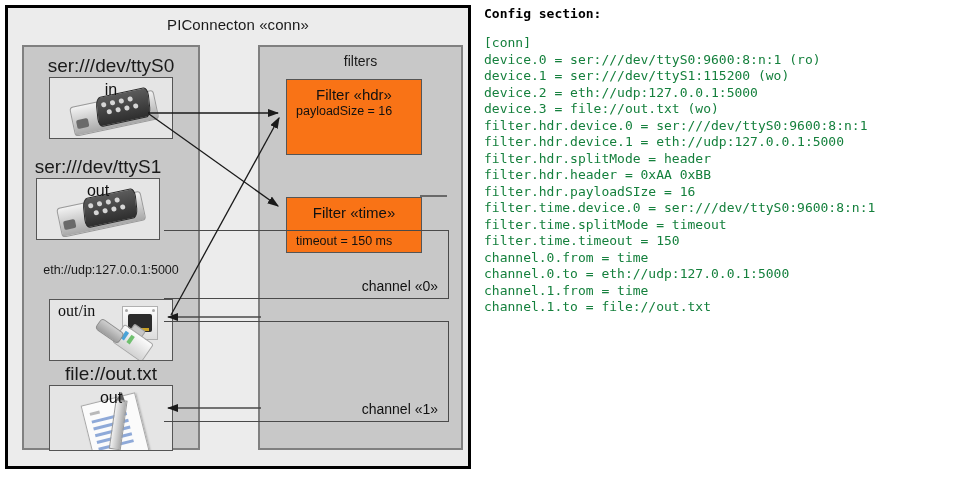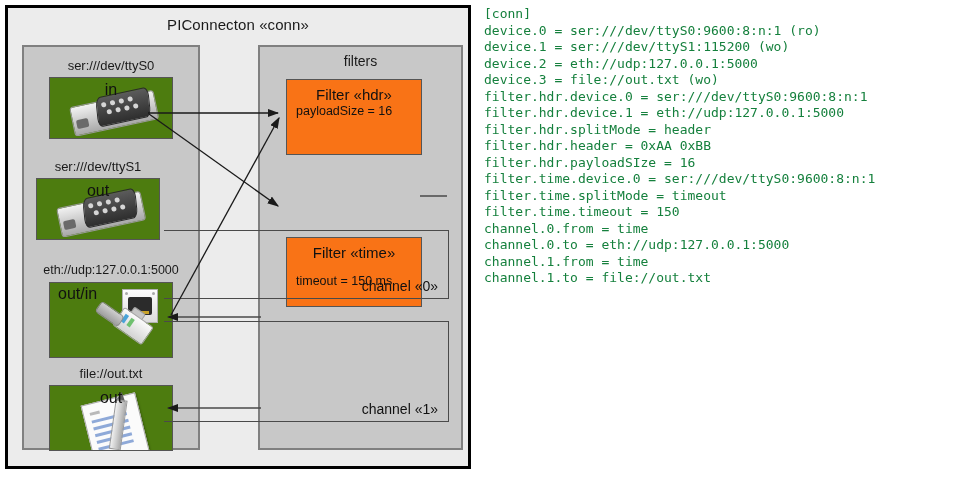--- a/index.html
+++ b/index.html
@@ -55,28 +55,28 @@
   }
 
   #left-panel  { left: 14px;  top: 37px; width: 178px; height: 405px; }
   #filters-panel { left: 250px; top: 37px; width: 205px; height: 405px; }
 
   
   .device-group { position: absolute; }
   .device-label {
     width: 100%;
     text-align: center;
-    font-size: 13px;
+    font-size: 19px;
     color: #1a1a1a;
     line-height: 17px;
     white-space: nowrap;
   }
   .device-box {
     box-sizing: border-box;
-    background: #4d7c0f;
+    background: #e5e5e5;
     border: 1.5px solid #555555;
     position: relative;
     overflow: hidden;
   }
   .device-io {
     position: absolute;
     font-size: 16px;
     color: #111111;
     z-index: 3;
   }
@@ -371,21 +371,21 @@
             <i style="left:22px; top:8px;"></i>
               <i style="left:31px; top:8px;"></i>
           </span>
           <span class="tab"></span>
         </span>
       </div>
     </div>
 
     <div class="device-group" style="left:0px; top:215px; width:174px;">
       <div class="device-label" style="font-size:12.5px;">eth://udp:127.0.0.1:5000</div>
-      <div class="device-box" style="margin:3px auto 0; width:124px; height:76px;">
+      <div class="device-box" style="margin:20px auto 0; width:124px; height:62px;font-family:Liberation Serif, serif;">
         <span class="device-io left">out/in</span>
         <span class="icon-eth-jack">
           <span class="port"></span>
             <span class="scr1"></span>
             <span class="scr2"></span>
         </span>
         <span class="icon-eth-cable">
           <span class="clip"></span>
             <span class="head"></span>
             <span class="wire"></span>
@@ -416,21 +416,21 @@
   </div>
 
   <div id="filters-panel" class="panel">
     <div class="panel-title">filters</div>
 
     <div class="filter-box" style="left:26px; top:32px; width:136px; height:76px;">
       <div class="filter-title">Filter «hdr»</div>
       <div class="filter-props" style="margin-top:0;">payloadSize = 16</div>
     </div>
 
-    <div class="filter-box" style="left:26px; top:150px; width:136px; height:70px;margin-top:40px;">
+    <div class="filter-box" style="left:26px; top:150px; width:136px; height:56px;">
       <div class="filter-title">Filter «time»</div>
       <div class="filter-props">timeout = 150 ms</div>
     </div>
 
     <div class="channel-frame" style="left:-96px; top:183px; width:285px; height:69px;">
       <span class="channel-label">channel «0»</span>
     </div>
 
     <div class="channel-frame" style="left:-96px; top:274px; width:285px; height:101px;">
       <span class="channel-label">channel «1»</span>
@@ -452,20 +452,21 @@
 
     <path d="M253,309 L160,309" stroke="#4a4a4a" stroke-width="1.3" fill="none" marker-end="url(#ah)"></path>
 
     <path d="M253,400 L160,400" stroke="#4a4a4a" stroke-width="1.3" fill="none" marker-end="url(#ah)"></path>
 
     <path d="M412,188 L439,188" stroke="#4a4a4a" stroke-width="1.5" fill="none"></path>
   </svg>
 </div>
 
 <div id="config">
+  <div class="config-heading">Config section:</div>
   <pre>[conn]
 device.0 = ser:///dev/ttyS0:9600:8:n:1 (ro)
 device.1 = ser:///dev/ttyS1:115200 (wo)
 device.2 = eth://udp:127.0.0.1:5000
 device.3 = file://out.txt (wo)
 filter.hdr.device.0 = ser:///dev/ttyS0:9600:8:n:1
 filter.hdr.device.1 = eth://udp:127.0.0.1:5000
 filter.hdr.splitMode = header
 filter.hdr.header = 0xAA 0xBB
 filter.hdr.payloadSIze = 16

